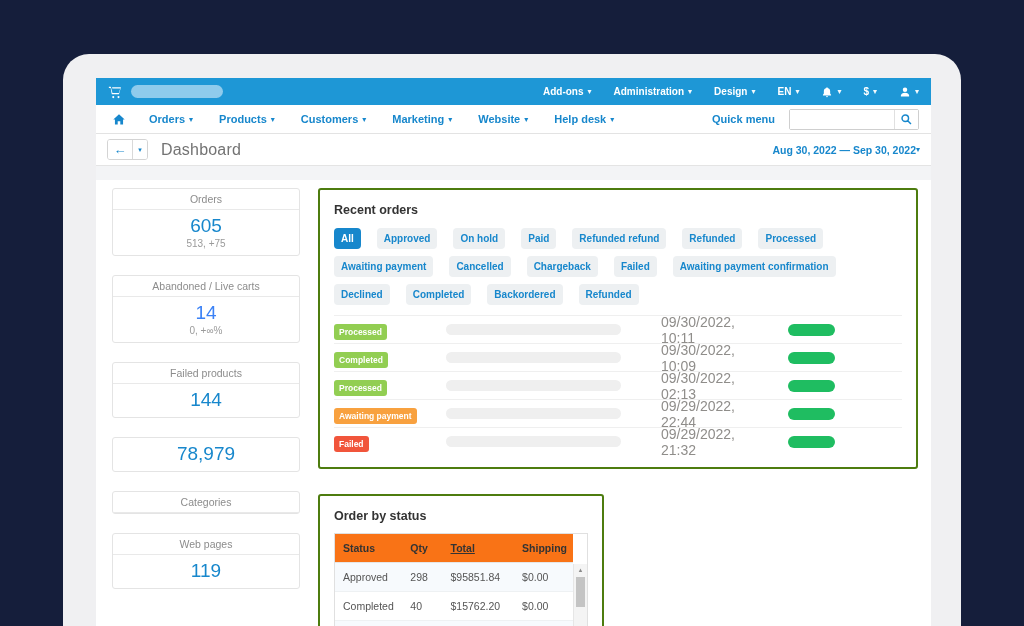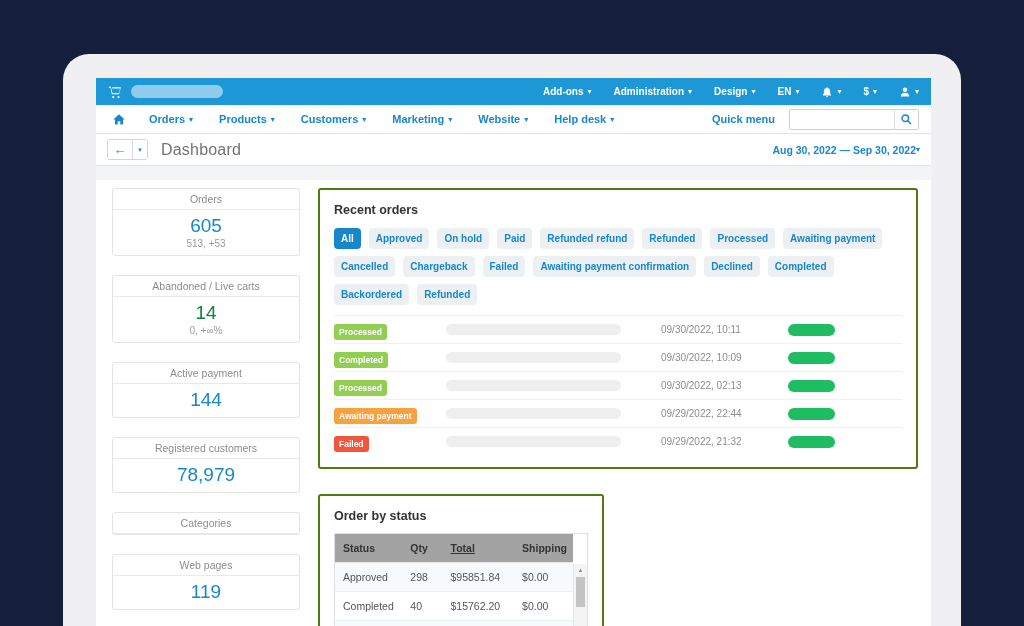--- a/index.html
+++ b/index.html
@@ -43,46 +43,46 @@
 
   
   .content { display:flex; padding:8px 13px 0 16px; background:#fff; }
   .sidebar { width:188px; flex:0 0 188px; }
   .main { flex:1; margin-left:18px; }
 
   .stat-card { border:1px solid #e4e4e4; border-radius:3px; margin-bottom:19px; background:#fff; }
   .stat-head { text-align:center; font-size:10.5px; color:#8c8c8c; padding:4px 2px; border-bottom:1px solid #e9e9e9; }
   .stat-body { text-align:center; padding:5px 0 6px; }
   .stat-value { font-size:19px; color:#1787cc; }
-  .stat-value.dark { color:#15803d; }
+  .stat-value.dark { color:#3b82f6; }
   .stat-sub { font-size:10px; color:#9a9a9a; margin-top:1px; }
   .stat-sub:empty { display:none; }
 
   .panel { border:2px solid #4d7c0f; border-radius:3px; background:#fff; padding:13px 14px 12px; }
   .panel-title { font-size:12.5px; font-weight:bold; color:#333; }
 
-  .chips { display:flex; flex-wrap:wrap; gap:7px 8px; margin-top:11px; }
+  .chips { display:flex; flex-wrap:wrap; gap:7px 16px; margin-top:11px; }
   .chip { font-size:10px; font-weight:bold; color:#1787cc; background:#edf0f2; border-radius:4px; padding:5px 7px; cursor:pointer; white-space:nowrap; }
   .chip.active { background:#1787cc; color:#fff; }
 
   .orders-list { margin-top:10px; }
   .order-row { display:flex; align-items:center; height:28px; border-top:1px solid #efefef; }
   .badge { font-size:8.5px; font-weight:bold; color:#fff; padding:3px 5px; border-radius:3px; white-space:nowrap; }
   .badge-col { flex:0 0 112px; }
   .badge-green  { background:#92ce52; }
   .badge-orange { background:#f8a13f; }
   .badge-red    { background:#f1553b; }
   .ph-bar { width:175px; height:11px; border-radius:6px; background:#efefef; }
-  .order-date { font-size:10px; color:#8f8d8a; width:100px; margin-left:40px; }
+  .order-date { font-size:14px; color:#8f8d8a; width:100px; margin-left:40px; }
   .price-pill { width:47px; height:12px; border-radius:6px; background:#1fbd61; margin-left:auto; margin-right:67px; }
 
   .obs-card { width:286px; margin-top:25px; }
   .obs-table-wrap { border:1px solid #e0e0e0; margin-top:10px; position:relative; }
   table.obs { width:100%; border-collapse:collapse; font-size:10.5px; }
-  table.obs th { text-align:left; font-weight:bold; color:#333; padding:8px 6px 8px 8px; border-bottom:1px solid #e6e6e6; background:#a3a3a3; }
+  table.obs th { text-align:left; font-weight:bold; color:#333; padding:8px 6px 8px 8px; border-bottom:1px solid #e6e6e6; background:#f97316; }
   table.obs td { padding:8px 6px 8px 8px; border-bottom:1px solid #eef1f3; color:#555; }
   table.obs tr:nth-child(odd) td { background:#f7fafd; }
   td.link, a.link { color:#1787cc; text-decoration:none; cursor:pointer; }
   .col-status { width:72px; } .col-qty { width:56px; } .col-total { width:86px;text-decoration:underline; } 
   .obs-body-pad { padding-right:14px; }
   .scrollbar { position:absolute; right:0; top:30px; bottom:0; width:14px; background:#f4f4f4; border-left:1px solid #e6e6e6; }
   .sb-arrow { position:absolute; left:0; width:100%; text-align:center; font-size:6px; color:#8a8a8a; cursor:pointer; }
   .sb-up { top:3px; }
   .sb-thumb { position:absolute; left:2px; top:13px; width:9px; height:30px; background:#c4c4c4; cursor:grab; }
 
@@ -204,39 +204,38 @@
     </div>
     <div class="gray-strip"></div>
 
     <div class="content">
 
       <div class="sidebar">
         <div class="stat-card">
           <div class="stat-head">Orders</div>
           <div class="stat-body">
             <div class="stat-value">605</div>
-            <div class="stat-sub">513, +53</div>
+            <div class="stat-sub">513, +75</div>
           </div>
         </div>
         <div class="stat-card">
           <div class="stat-head">Abandoned / Live carts</div>
           <div class="stat-body">
             <div class="stat-value dark">14</div>
             <div class="stat-sub">0, +∞%</div>
           </div>
         </div>
         <div class="stat-card">
-          <div class="stat-head">Active payment</div>
+          <div class="stat-head">Failed products</div>
           <div class="stat-body">
             <div class="stat-value">144</div>
 
           </div>
         </div>
         <div class="stat-card">
-          <div class="stat-head">Registered customers</div>
           <div class="stat-body">
             <div class="stat-value">78,979</div>
 
           </div>
         </div>
         <div class="stat-card">
           <div class="stat-head">Categories</div>
         </div>
         <div class="stat-card">
           <div class="stat-head">Web pages</div>

